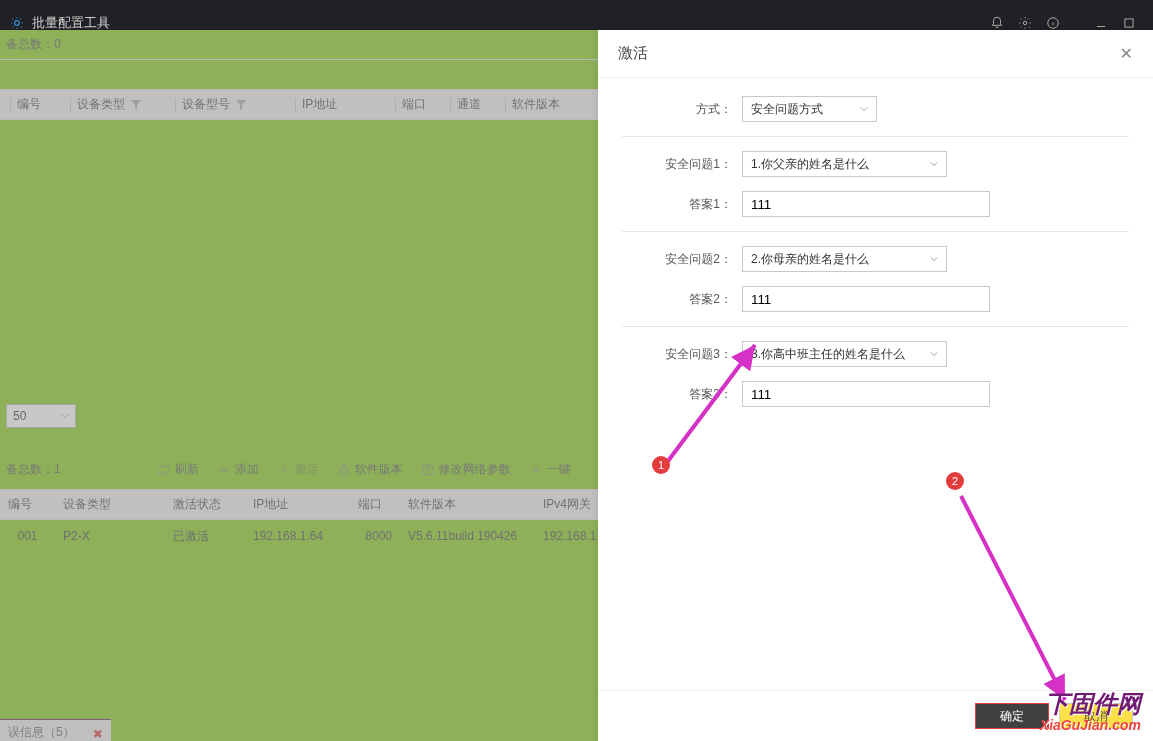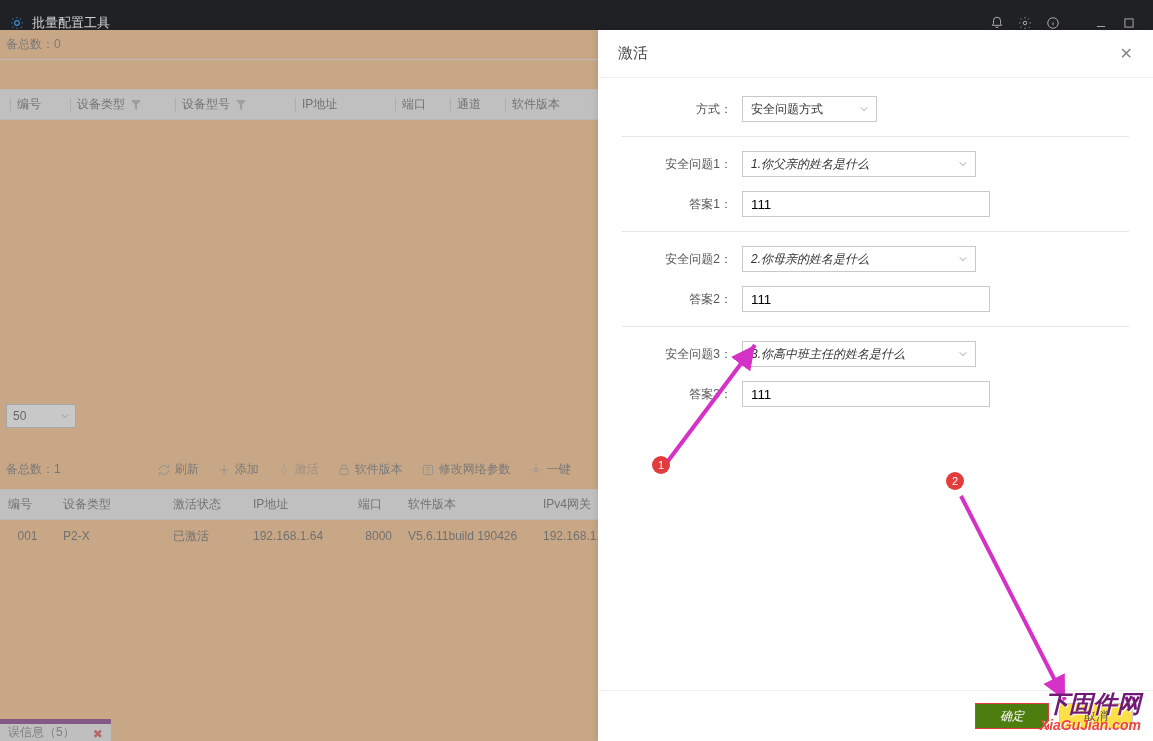--- a/index.html
+++ b/index.html
@@ -7,21 +7,21 @@
 
 
 .titlebar { height: 46px; background: #1f2124; color: #d0d0d0; display: flex; align-items: center; padding: 0 10px; }
 .titlebar .logo { width: 14px; height: 14px; margin-right: 8px; display:flex; align-items:center; justify-content:center; color:#3a8fd8;}
 .titlebar .title { flex: 0 0 auto; font-size: 13px; }
 .titlebar .spacer { flex: 1; }
 .titlebar .tbtn { width: 28px; height: 28px; display: flex; align-items: center; justify-content: center; color: #bbb; }
 .titlebar .tbtn svg { width: 14px; height: 14px; stroke: currentColor; fill: none; stroke-width: 1.5; }
 
 
-.main { position: absolute; left:0; top:30px; right:0; bottom:0; background: #fdba74; }
+.main { position: absolute; left:0; top:30px; right:0; bottom:0; background: #84cc16; }
 
 
 .toolbar1 { height: 30px; display: flex; align-items: center; padding: 0 6px; color: #5b5b5b; gap: 18px; border-bottom: 1px solid #e6e6e6; }
 .toolbar1 .devcount { margin-right: auto; }
 .toolbar2 { height: 30px; display: flex; align-items: center; padding: 0 6px; color: #5b5b5b; gap: 18px; justify-content: flex-end; border-bottom: 1px solid #e6e6e6;}
 .tbtxt { display: flex; align-items: center; gap: 4px; }
 .tbtxt svg { width: 14px; height: 14px; stroke: #888; fill:none; stroke-width:1.5; }
 .more-dots { border:1px solid #bbb; border-radius:50%; width:16px; height:16px; display:flex; align-items:center; justify-content:center; font-size:10px;}
 
 
@@ -36,43 +36,43 @@
 
 
 .lower { position:absolute; left:0; top:420px; right:0; bottom:22px; }
 .toolbar3 { height: 40px; display: flex; align-items: center; padding: 0 6px; color: #5b5b5b; gap: 18px; border-bottom:1px solid #e6e6e6;}
 .thead2 { height: 30px; display: flex; align-items: center; background: #f0efef; border-bottom: 1px solid #e0e0e0; color:#4a4a4a;}
 .thead2 .cell { padding: 0 8px;}
 .row { height: 32px; display:flex; align-items:center; color:#4a4a4a; }
 .row .cell { padding: 0 8px;}
 
 
-.status { position:absolute; left:0; bottom:0; height:22px; background:#ececec; border-top:5px solid #701a75; display:flex; align-items:flex-end; padding:0 8px; gap:18px; color:#666;}
+.status { position:absolute; left:0; bottom:0; height:22px; background:#ececec; border-top:1px solid #701a75; display:flex; align-items:flex-end; padding:0 8px; gap:18px; color:#666;}
 .pin { color:#d33; }
 
 
 .dim { position:absolute; left:0; right:0; top:0; bottom:0; background: rgba(150,150,150,0.52); pointer-events:none; }
 
 
 .panel { position:absolute; top:30px; right:0; bottom:0; width:555px; background:#fff; box-shadow:-2px 0 6px rgba(0,0,0,0.08); display:flex; flex-direction:column; }
 .panel-head { display:flex; align-items:center; padding:14px 20px; border-bottom:1px solid #eee;}
 .panel-head .ptitle { font-size:15px; color:#444;}
 .panel-head .close { margin-left:auto; color:#888; font-size:16px; }
 .panel-body { flex:1; padding:18px 24px; overflow:auto;}
 .frow { display:flex; align-items:center; margin-bottom:14px; }
 .frow .flabel { width:120px; text-align:right; padding-right:10px; color:#555;}
 .frow .fctrl { }
 .select, .tinput { border:1px solid #c9c9c9; height:26px; padding:0 8px; background:#fff; display:flex; align-items:center; justify-content:space-between;}
 .select { width:135px; }
-.select.wide { width:234px;font-style:italic; }
+.select.wide { width:205px; }
 .tinput { width:248px; }
 .sec-divider { border-top:1px solid #e6e6e6; margin: 6px 0 14px 0;}
 .panel-foot { border-top:1px solid #eee; padding:12px 20px; display:flex; justify-content:flex-end; gap:10px;}
 .btn { height:26px; min-width:74px; border:1px solid #c9c9c9; display:flex; align-items:center; justify-content:center; background:#fde047; color:#555;}
-.btn.primary { background:#4d7c0f; color:#fff; border-color:#e23c3c;font-style:italic;}
+.btn.primary { background:#404040; color:#fff; border-color:#e23c3c;}
 
 
 .bubble { position:absolute; width:18px; height:18px; border-radius:50%; background:#e23c3c; color:#fff; font-size:11px; display:flex; align-items:center; justify-content:center; z-index:50;}
 .arrow { position:absolute; z-index:40; pointer-events:none; }
 
 
 .watermark { position:absolute; right:12px; bottom:8px; z-index:60; font-weight:bold; font-style:italic; text-align:right; line-height:1.1; pointer-events:none;}
 .watermark .l1 { color:#701a75; font-size:24px; text-shadow:1px 1px 0 #fff;}
 .watermark .l2 { color:#ef4444; font-size:14px; text-shadow:1px 1px 0 #fff;text-align:center;}
 </style>

